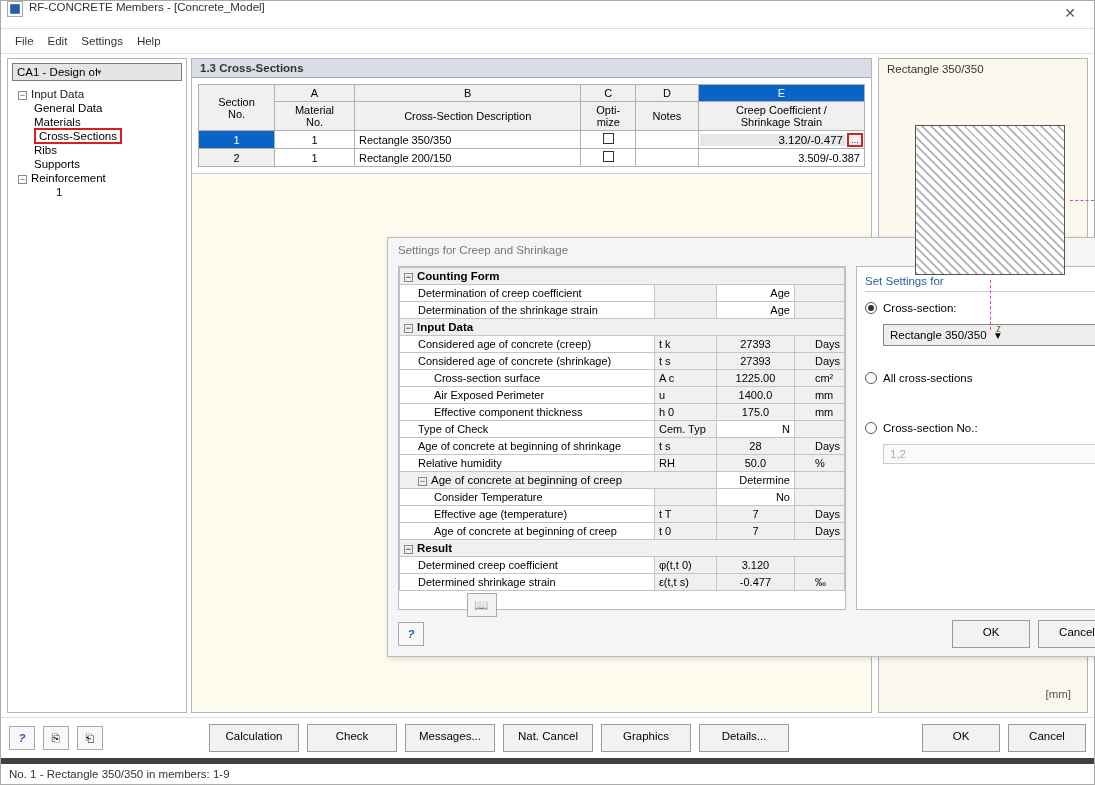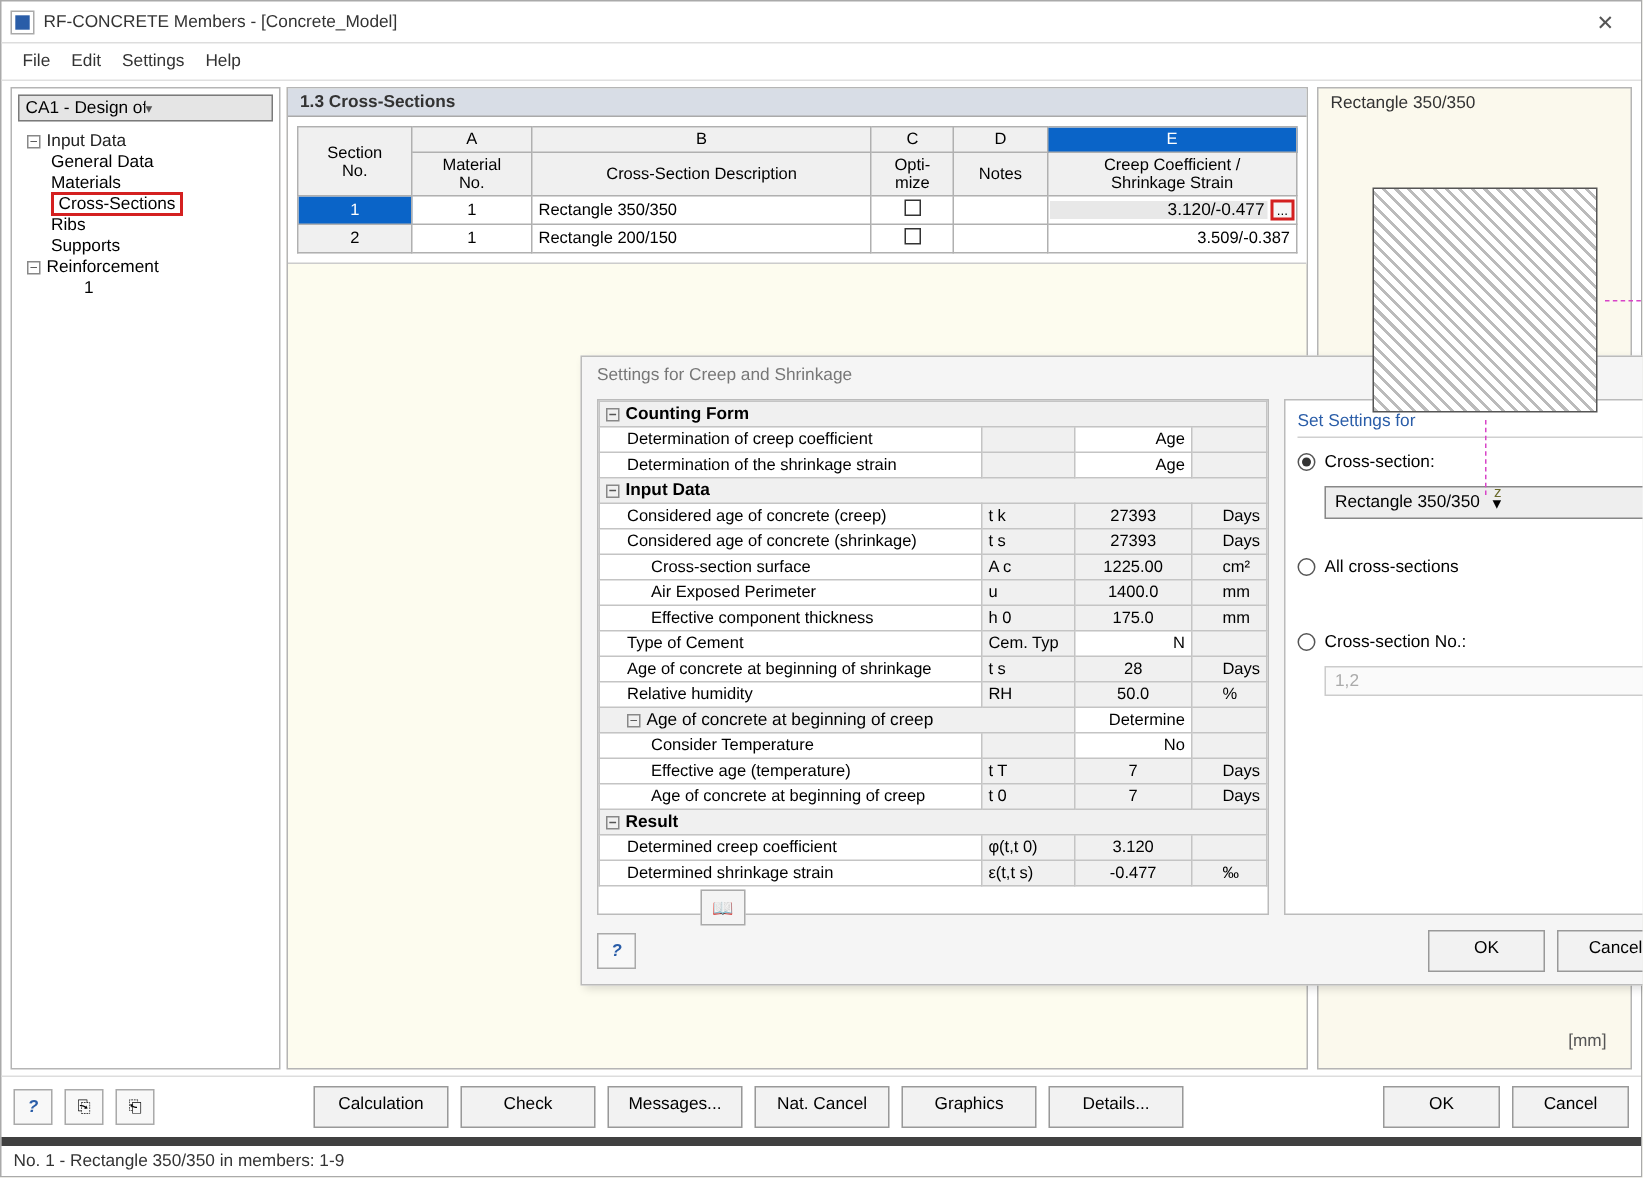--- a/index.html
+++ b/index.html
@@ -1,18 +1,18 @@
 <!DOCTYPE html>
 <html><head>
 <meta charset="utf-8">
 <style>
 * { box-sizing: border-box; font-family: "Segoe UI", Tahoma, sans-serif; font-size: 11.5px; }
 body { margin: 0; background: #fff; width: 1095px; height: 785px; overflow: hidden; }
 .window { border: 1px solid #aaa; width: 1095px; height: 785px; position: relative; display: flex; flex-direction: column; }
-.titlebar { display:flex; align-items:center; height:28px; padding:0 6px; border-bottom:1px solid #ddd; }
+.titlebar { display:flex; align-items:flex-start; height:28px; padding:0 6px; border-bottom:1px solid #ddd; }
 .titlebar .icon { width:16px; height:16px; background:#fff; border:1px solid #aaa; margin-right:6px; display:flex; align-items:center; justify-content:center; }
 .titlebar .icon svg { width:12px; height:12px; }
 .titlebar .title { flex:1; color:#333; }
 .titlebar .close { color:#555; padding:4px 12px; font-size:14px; }
 .menubar { display:flex; gap:2px; padding:4px 8px; border-bottom:1px solid #e0e0e0; }
 .menubar span { padding:2px 6px; color:#333; }
 .body { flex:1; display:flex; flex-direction:column; }
 .upper { flex:1; display:flex; min-height:0; }
 .sidebar { width:180px; border:1px solid #b5b5b5; margin:4px 2px 4px 6px; display:flex; flex-direction:column; background:#fff; }
 .sidebar .combo { display:flex; align-items:center; border:1px solid #7a7a7a; margin:4px; padding:2px 4px; background:#e5e5e5; }
@@ -227,21 +227,21 @@
                         <td class="val">1400.0</td>
                         <td class="unit">mm</td>
                       </tr>
                 <tr>
                         <td class="ind2">Effective component thickness</td>
                         <td class="sym">h 0</td>
                         <td class="val">175.0</td>
                         <td class="unit">mm</td>
                       </tr>
                 <tr>
-                        <td class="ind1">Type of Cement</td>
+                        <td class="ind1">Type of Check</td>
                         <td class="sym">Cem. Typ</td>
                         <td class="valw">N</td>
                         <td class="unit"></td>
                       </tr>
                 <tr>
                         <td class="ind1">Age of concrete at beginning of shrinkage</td>
                         <td class="sym">t s</td>
                         <td class="val">28</td>
                         <td class="unit">Days</td>
                       </tr>

